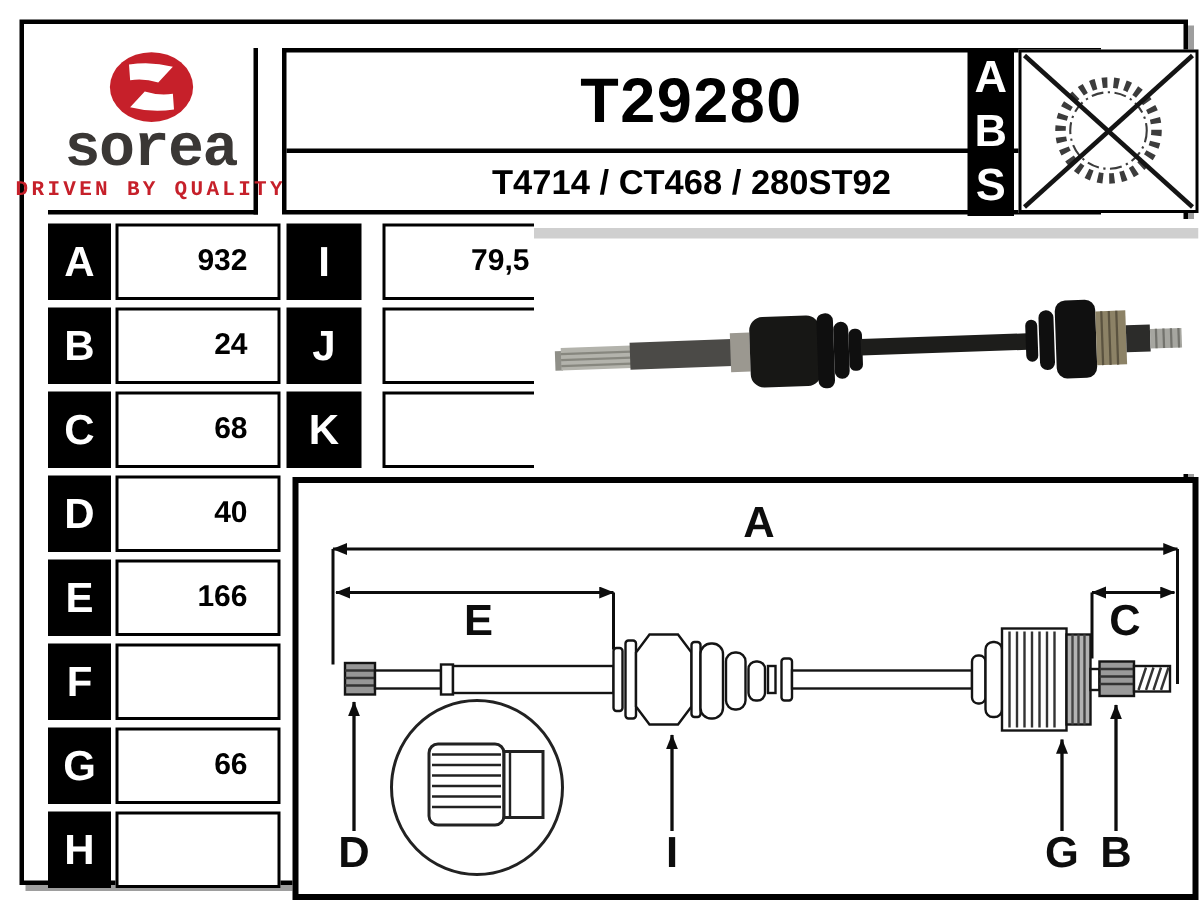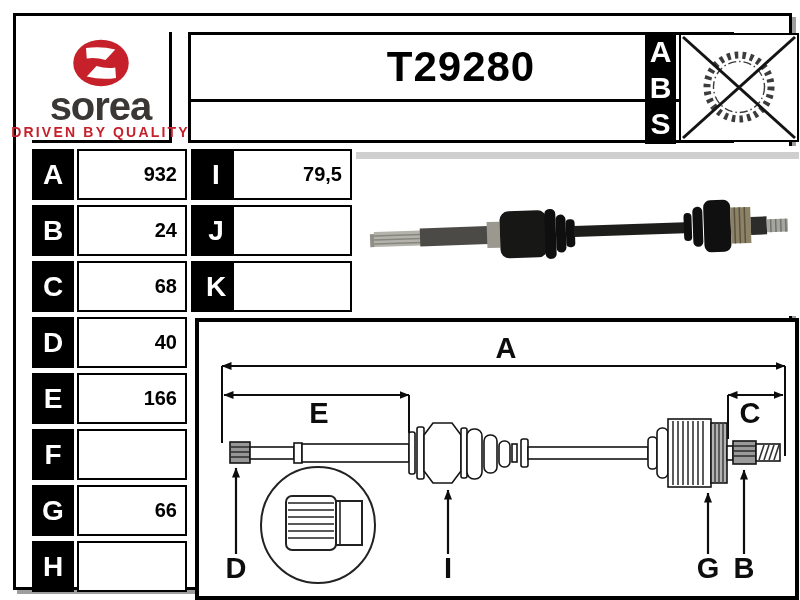--- a/index.html
+++ b/index.html
@@ -1,37 +1,37 @@
 <!DOCTYPE html>
 <html><head>
 <meta charset="utf-8">
 <style>
   html,body{margin:0;padding:0;background:#fff;}
   body{width:800px;height:600px;position:relative;font-family:"Liberation Sans",sans-serif;overflow:hidden;}
   .sheet{position:absolute;left:13px;top:13px;width:773px;height:571px;border:3px solid #000;box-sizing:content-box;background:#fff;box-shadow:4px 4px 0 #9e9e9e;}
   .abs{position:absolute;box-sizing:border-box;}
 
   
-  .logo-box{left:16px;top:16px;width:140px;height:111px;border-right:3px solid #000;border-bottom:3px solid #000;display:flex;flex-direction:column;align-items:center;justify-content:flex-end;background:#fff;}
+  .logo-box{left:16px;top:16px;width:140px;height:111px;border-right:3px solid #000;border-bottom:3px solid #000;display:flex;flex-direction:column;align-items:center;justify-content:flex-start;background:#fff;font-family:Liberation Mono, monospace;}
   .brand-word{font-size:40px;font-weight:bold;color:#3a3735;letter-spacing:-1px;line-height:30px;margin-top:2px;}
   .brand-tag{font-size:14px;font-weight:bold;color:#c6202a;letter-spacing:2.2px;margin-top:3px;white-space:nowrap;}
   .title-stack{left:172px;top:16px;width:546px;height:111px;border:3px solid #000;background:#fff;}
   .pn-row{height:64px;border-bottom:3px solid #000;display:flex;align-items:center;justify-content:center;font-size:42px;font-weight:bold;color:#000;letter-spacing:1px;}
   .ref-row{height:38px;display:flex;align-items:center;justify-content:center;font-size:23px;font-weight:bold;color:#000;}
   .abs-strip{left:629px;top:16px;width:31px;height:112px;background:#000;display:flex;flex-direction:column;align-items:center;justify-content:space-around;padding:2px 0;}
   .abs-strip span{color:#fff;font-size:30px;font-weight:bold;line-height:34px;}
   .gear-box{left:663px;top:17px;width:120px;height:109px;border:2px solid #000;background:#fff;}
 
   
   .cell{position:absolute;height:51px;box-sizing:border-box;}
   .letter{background:#000;color:#fff;font-size:28px;font-weight:bold;display:flex;align-items:center;justify-content:center;}
-  .value{background:#fff;border:2px solid #000;font-size:20px;font-weight:bold;color:#000;display:flex;align-items:center;justify-content:flex-end;padding-right:8px;}
+  .value{background:#fff;border:2px solid #000;font-size:20px;font-weight:bold;color:#000;display:flex;align-items:center;justify-content:flex-end;padding-right:20px;}
   .r0{top:133px}.r1{top:189px}.r2{top:245px}.r3{top:301px}.r4{top:357px}.r5{top:413px}.r6{top:469px}.r7{top:525px}
   .c-l{left:16px;width:42px}.c-v{left:61px;width:110px}
-  .m-l{left:175px;width:50px}.m-v{left:216px;width:120px}
+  .m-l{left:175px;width:50px}.m-v{left:239px;width:120px}
 
   
   .photo-panel{left:340px;top:130px;width:443px;height:170px;background:#fff;}
   .diagram-panel{left:179px;top:302px;width:604px;height:282px;border:4px solid #000;background:#fff;}
   svg{display:block;}
   .dim-label{font-size:29px;font-weight:bold;fill:#0d0d0d;}
 </style>
 </head>
 <body>
 
@@ -42,20 +42,21 @@
       <ellipse cx="40" cy="34" rx="37" ry="31" fill="#c6202a"></ellipse>
       <path d="M20,14 Q40,11 59,16 L46,30 Q33,26 21,28 Z" fill="#fff"></path>
       <path d="M60,54 Q40,57 21,52 L34,38 Q47,42 59,40 Z" fill="#fff"></path>
     </svg>
     <div class="brand-word">sorea</div>
     <div class="brand-tag">DRIVEN BY QUALITY</div>
   </div>
 
   <div class="abs title-stack">
     <div class="pn-row">T29280</div>
+    <div class="ref-row">T4714 / CT468 / 280ST92</div>
   </div>
 
   <div class="abs abs-strip">
     <span>A</span>
     <span>B</span>
     <span>S</span>
   </div>
 
   <div class="abs gear-box">
     <svg width="116" height="105" viewBox="0 0 116 105">

